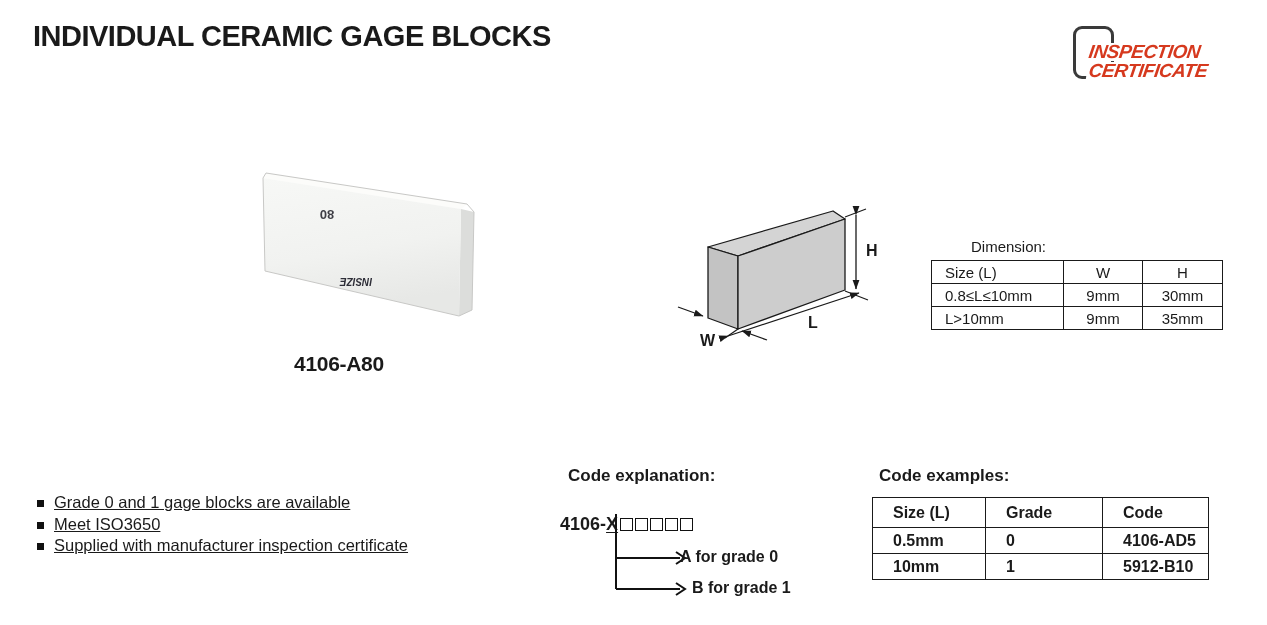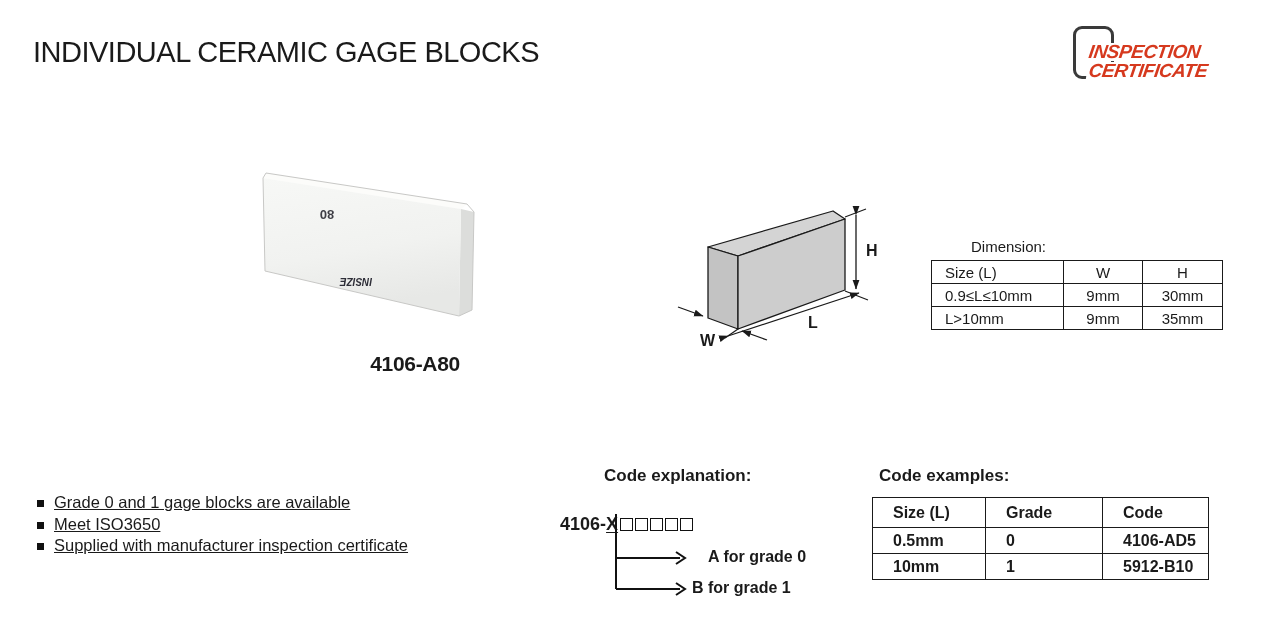--- a/index.html
+++ b/index.html
@@ -1,54 +1,54 @@
 <!DOCTYPE html>
 <html><head>
 <meta charset="utf-8">
 <style>
   * { margin:0; padding:0; box-sizing:border-box; }
   html,body { background:#ffffff; }
   body { font-family:"Liberation Sans", sans-serif; color:#1a1a1a; }
   #canvas { position:relative; width:1267px; height:625px; background:#fff; overflow:hidden; }
 
   
-  .page-title { position:absolute; left:33px; top:36px; font-size:29px; font-weight:normal; letter-spacing:-0.5px; white-space:nowrap;text-align:right; }
+  .page-title { position:absolute; left:33px; top:20px; font-size:29px; font-weight:bold; letter-spacing:-0.5px; white-space:nowrap;text-align:right; }
 
   
   .badge-rect { position:absolute; left:1073px; top:26px; width:41px; height:53px; border:3.5px solid #3a3a3a; border-radius:9px; }
   .badge-text { position:absolute; left:1087px; top:43px; line-height:17.5px; white-space:nowrap; }
   .badge-text span { display:inline-block; background:#fff; color:#d6391e; font-weight:bold; font-style:italic; font-size:19px; letter-spacing:-0.5px; transform:skewX(-8deg); padding:0 2px; }
 
   
   .photo { position:absolute; left:245px; top:160px; }
-  .model-label { position:absolute; left:300px; top:352px; width:160px; text-align:right; font-size:21px; font-weight:bold; letter-spacing:-0.3px; }
+  .model-label { position:absolute; left:294px; top:352px; width:160px; text-align:left; font-size:21px; font-weight:bold; letter-spacing:-0.3px; }
 
   
   .diagram { position:absolute; left:670px; top:190px; }
 
   
   .dim-heading { position:absolute; left:971px; top:238px; font-size:15px; }
   .dim-table { position:absolute; left:931px; top:260px; border-collapse:collapse; font-size:15px; }
   .dim-table td { border:1.5px solid #1a1a1a; height:23px; padding:0; }
   .dim-table td.c1 { width:132px; padding-left:13px; text-align:left; }
   .dim-table td.c2 { width:79px;  text-align:center; }
   .dim-table td.c3 { width:80px;  text-align:center; }
 
   
   .features { position:absolute; left:36px; top:492px; width:420px; list-style:none; font-size:16.5px; line-height:21.5px;text-decoration:underline; }
   .features li { position:relative; padding-left:18px; }
   .features li::before { content:""; position:absolute; left:1px; top:8px; width:7px; height:7px; background:#111; }
 
   
-  .codeexp-heading { position:absolute; left:568px; top:466px; font-size:17px; font-weight:bold;margin-left:36px; }
+  .codeexp-heading { position:absolute; left:568px; top:466px; font-size:17px; font-weight:bold; }
   .code-line { position:absolute; left:560px; top:498px; font-size:18px; font-weight:bold; white-space:nowrap;margin-top:16px; }
   .code-line .x { text-decoration:underline; text-underline-offset:2px; }
   .code-line .sq { display:inline-block; width:13px; height:13px; border:1.7px solid #111; background:#fff; margin-left:2px; vertical-align:-1px; }
   .connector { position:absolute; left:600px; top:512px; }
-  .branch-a { position:absolute; left:708px; top:548px; font-size:16px; font-weight:bold; white-space:nowrap; }
+  .branch-a { position:absolute; left:680px; top:548px; font-size:16px; font-weight:bold; white-space:nowrap; }
   .branch-b { position:absolute; left:692px; top:579px; font-size:16px; font-weight:bold; white-space:nowrap; }
 
   
   .codeex-heading { position:absolute; left:879px; top:466px; font-size:17px; font-weight:bold; }
   .ex-table { position:absolute; left:872px; top:497px; border-collapse:collapse; font-size:16px; font-weight:bold; }
   .ex-table td { border:1.8px solid #1a1a1a; padding:0 0 0 20px; text-align:left; }
   .ex-table tr.hd td { height:30px; }
   .ex-table tr.dt td { height:26px; }
   .ex-table td.e1 { width:113px; }
   .ex-table td.e2 { width:117px; }
@@ -112,21 +112,21 @@
 
   <div class="dim-heading">Dimension:</div>
   <table class="dim-table">
     <tbody>
         <tr>
       <td class="c1">Size (L)</td>
       <td class="c2">W</td>
       <td class="c3">H</td>
     </tr>
     <tr>
-      <td class="c1">0.9≤L≤10mm</td>
+      <td class="c1">0.8≤L≤10mm</td>
       <td class="c2">9mm</td>
       <td class="c3">30mm</td>
     </tr>
     <tr>
       <td class="c1">L&gt;10mm</td>
       <td class="c2">9mm</td>
       <td class="c3">35mm</td>
     </tr>
   </tbody>
     </table>

